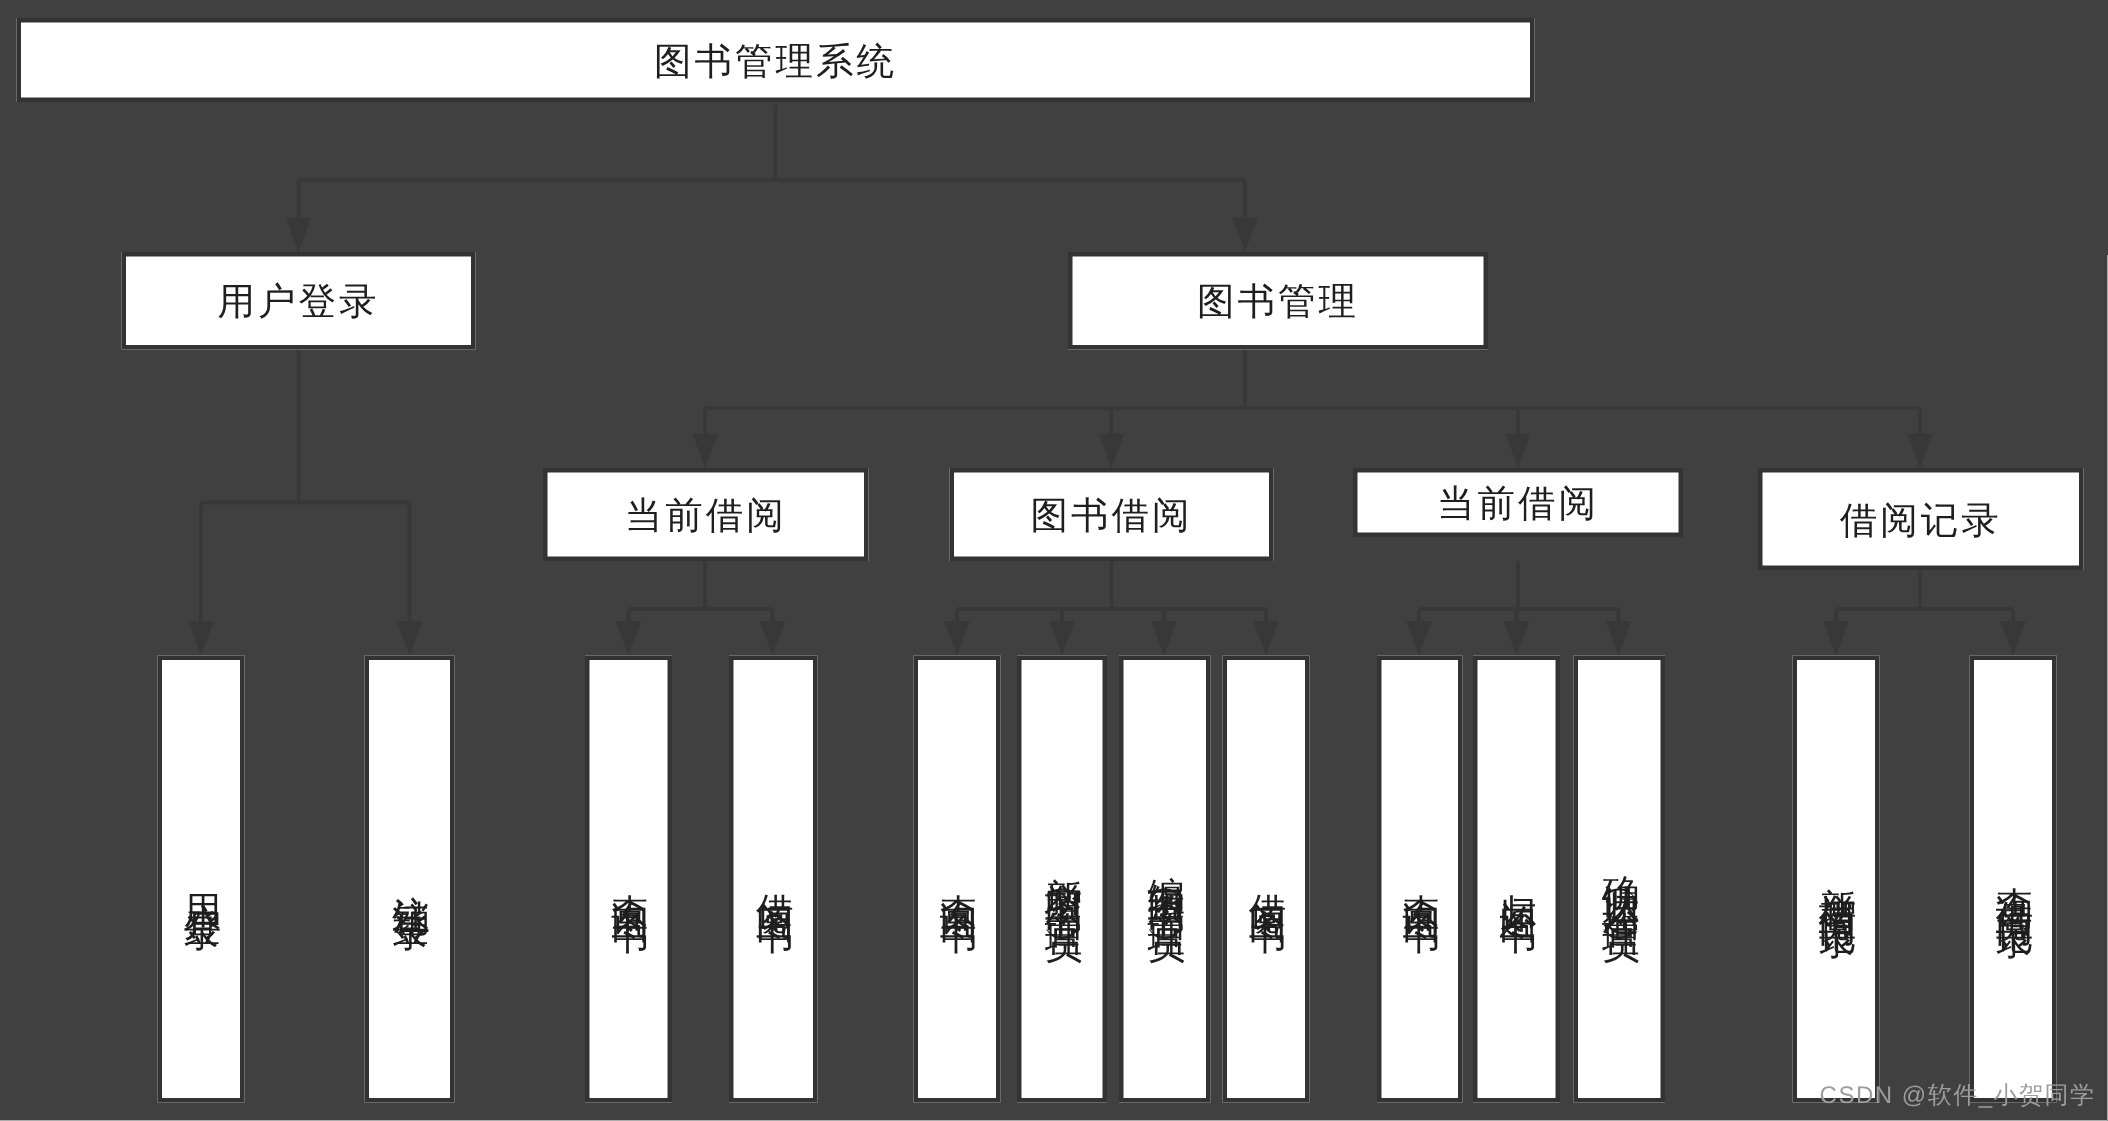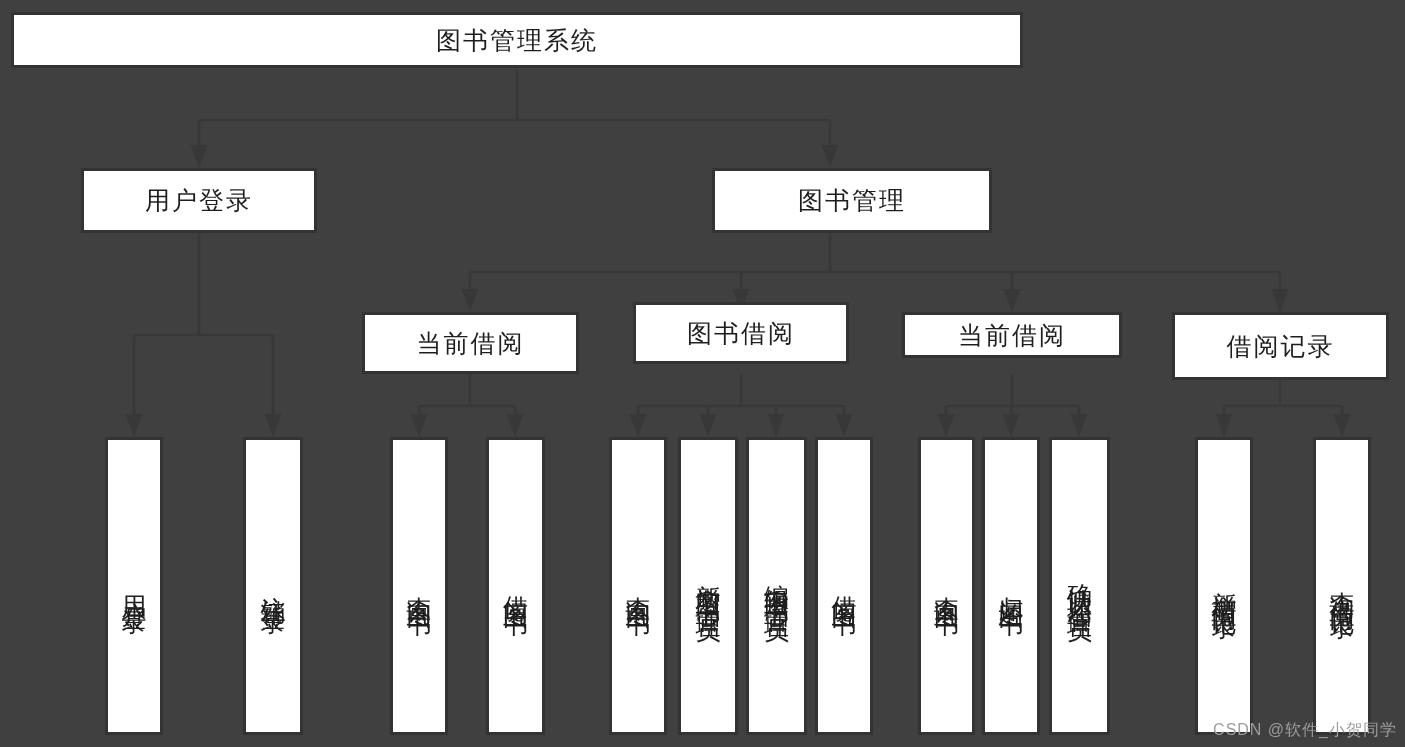--- a/index.html
+++ b/index.html
@@ -66,21 +66,21 @@
   <div class="box hbox" style="left:81px;top:168px;width:236px;height:65px">
     <span class="lbl">用户登录</span>
   </div>
   <div class="box hbox" style="left:712px;top:168px;width:280px;height:65px">
     <span class="lbl">图书管理</span>
   </div>
 
   <div class="box hbox" style="left:362px;top:312px;width:217px;height:62px">
     <span class="lbl">当前借阅</span>
   </div>
-  <div class="box hbox" style="left:633px;top:302px;width:216px;height:62px">
+  <div class="box hbox" style="left:633px;top:312px;width:216px;height:62px">
     <span class="lbl">图书借阅</span>
   </div>
   <div class="box hbox" style="left:902px;top:312px;width:220px;height:46px">
     <span class="lbl">当前借阅</span>
   </div>
   <div class="box hbox" style="left:1172px;top:312px;width:217px;height:68px">
     <span class="lbl">借阅记录</span>
   </div>
 
   <div class="box vbox" style="left:105px;top:437px;width:58px;height:298px">

